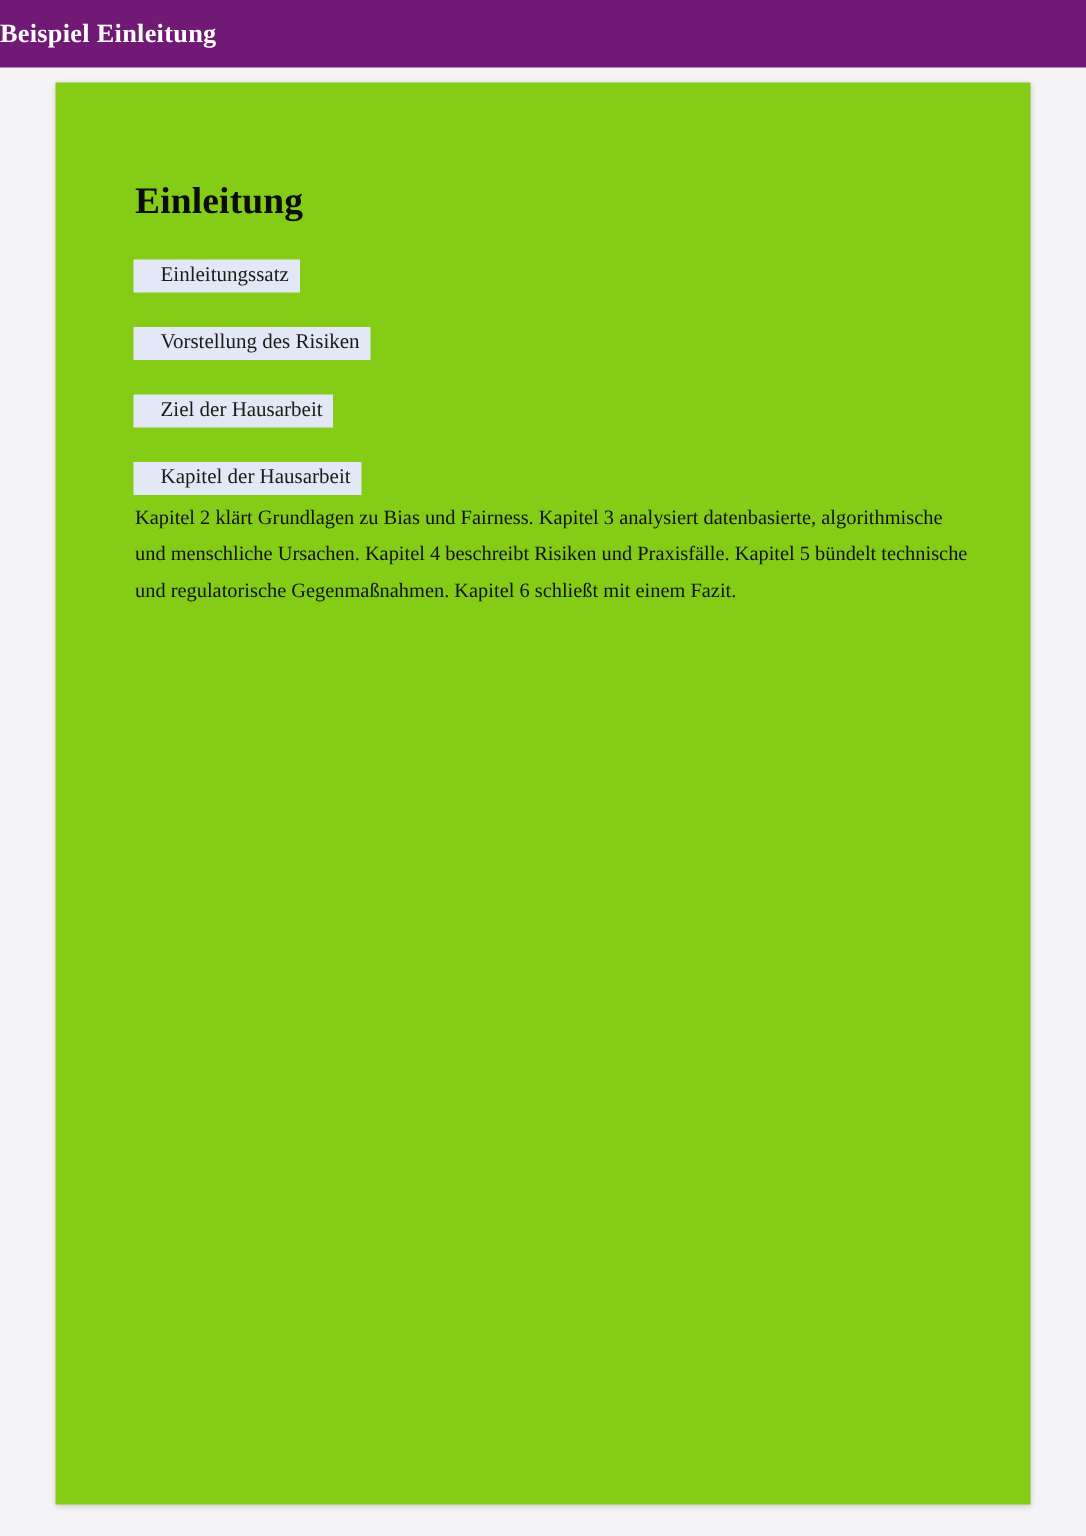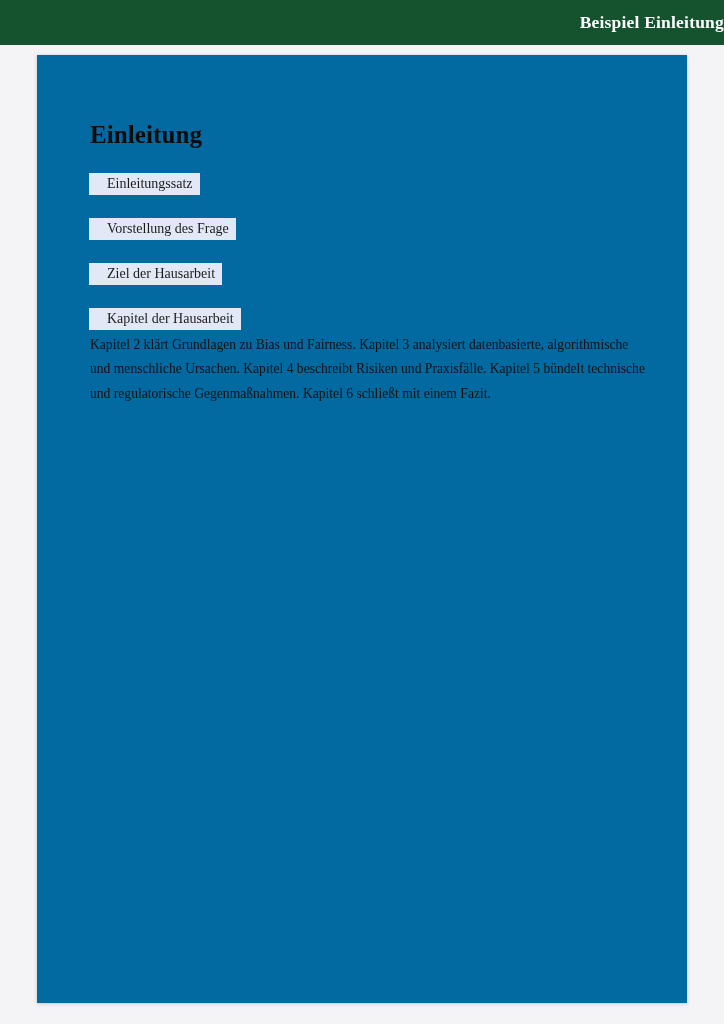--- a/index.html
+++ b/index.html
@@ -10,43 +10,43 @@
     width: 724px;
     height: 1024px;
     background: #f4f4f6;
     font-family: "Liberation Serif", "DejaVu Serif", serif;
     overflow: hidden;
   }
 
   
   .topbar {
     height: 45px;
-    background: #14532d;
+    background: #701a75;
     display: flex;
     align-items: center;
-    justify-content: flex-end;
+    justify-content: flex-start;
   }
   .topbar-title {
     color: #ffffff;
     font-family: "Liberation Serif", "DejaVu Serif", serif;
     font-weight: bold;
     font-size: 17.5px;
     letter-spacing: 0.2px;
     line-height: 1;
   }
 
   
   .page-wrap {
     padding: 10px 37px 0 37px;
     box-sizing: border-box;
   }
   .page-card {
     width: 650px;
     height: 948px;
-    background: #0369a1;
+    background: #84cc16;
     box-sizing: border-box;
     box-shadow: 0 1px 4px rgba(0,0,0,0.16), 0 0 1px rgba(0,0,0,0.10);
     padding: 66px 38px 0 53px;
     position: relative;
   }
 
   
   .doc-heading {
     font-family: "Liberation Serif", "DejaVu Serif", serif;
     font-weight: bold;
@@ -96,21 +96,21 @@
 <div class="page-wrap">
   <div class="page-card">
 
     <h1 class="doc-heading">Einleitung</h1>
 
     <div class="section">
       <span class="section-label">Einleitungssatz</span>
     </div>
 
     <div class="section">
-      <span class="section-label">Vorstellung des Frage</span>
+      <span class="section-label">Vorstellung des Risiken</span>
     </div>
 
     <div class="section">
       <span class="section-label">Ziel der Hausarbeit</span>
     </div>
 
     <div class="section">
       <span class="section-label">Kapitel der Hausarbeit</span>
       <p class="section-body">Kapitel 2 klärt Grundlagen zu Bias und Fairness. Kapitel 3 analysiert datenbasierte, algorithmische und menschliche Ursachen. Kapitel 4 beschreibt Risiken und Praxisfälle. Kapitel 5 bündelt technische und regulatorische Gegenmaßnahmen. Kapitel 6 schließt mit einem Fazit.</p>
     </div>

